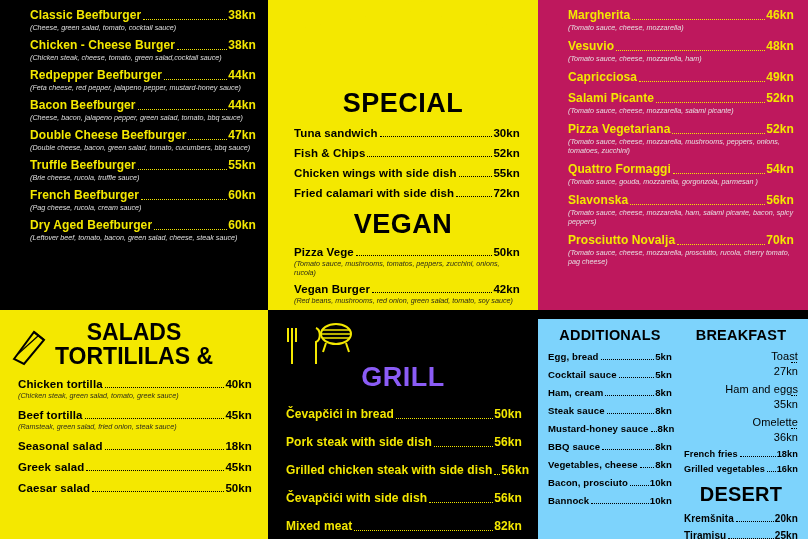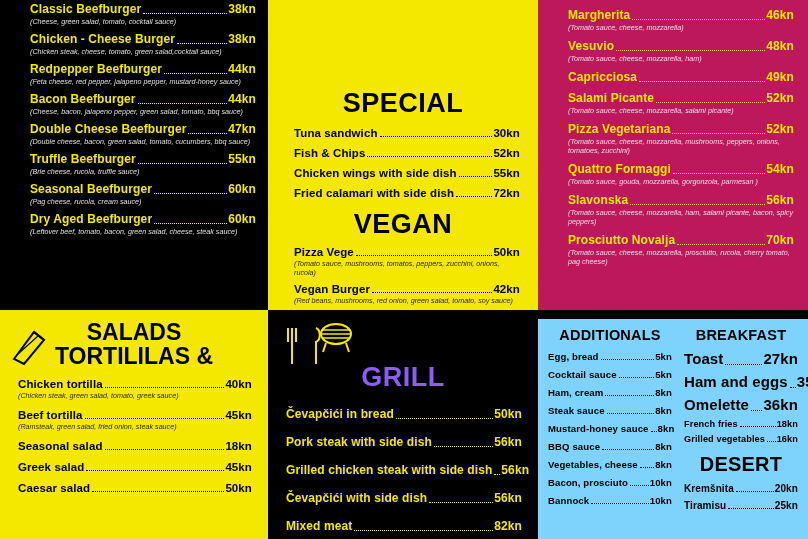--- a/index.html
+++ b/index.html
@@ -34,21 +34,21 @@
     flex:1 1 auto; margin:0 1px 2px 2px;
     border-bottom:1.4px dotted currentColor; min-width:6px;
   }
   .pr { white-space:nowrap; }
   .desc {
     font-size:7.2px; font-style:italic; line-height:1.25;
     margin-top:1px; opacity:.95; font-weight:normal;
   }
 
   
-  .col-left .inner { padding: 2px 12px 0 30px; }
+  .col-left .inner { padding: 8px 12px 0 30px; }
   .col-left .line { color:#f4e800; font-size:12px; }
   .col-left .desc { color:#e9e9e9; }
   .col-left .item { margin-bottom:6px; }
 
   
   .col-right .inner { padding: 8px 14px 0 30px; }
   .col-right .line { color:#f4e800; font-size:12px; }
   .col-right .desc { color:#e9e9e9; }
   .col-right .item { margin-bottom:7px; }
 
@@ -107,21 +107,21 @@
   .r2r-grid { display:flex; height:100%; }
   .r2r-col { padding-top:8px; }
   .r2r-left { width:140px; padding-left:10px; padding-right:6px; }
   .r2r-right { width:130px; padding-left:6px; padding-right:10px; }
   .mini-title { font-size:14.5px; font-weight:bold; color:#000; text-align:center; letter-spacing:.2px; }
   .mini-title.big { font-size:20px; }
   .addl-list { margin-top:8px; }
   .addl-list .line { color:#000; font-size:9.6px; font-weight:bold; }
   .addl-list .item { margin-bottom:7px; }
   .bf-list { margin-top:7px; }
-  .bf-list .line { color:#000; font-size:15px; font-weight:bold; }
+  .bf-list .line { color:#000; font-size:11px; font-weight:normal;flex-direction:column; }
   .bf-list .item { margin-bottom:6px; }
   .sd-list { margin-top:6px; }
   .sd-list .line { color:#000; font-size:9.2px; font-weight:bold; }
   .sd-list .item { margin-bottom:5px; }
   .desert-head { margin-top:9px; }
   .ds-list { margin-top:7px; }
   .ds-list .line { color:#000; font-size:10px; font-weight:bold; }
   .ds-list .item { margin-bottom:6px; }
 </style>
 </head>
@@ -174,21 +174,21 @@
       <div class="item">
         <div class="line">
             <span class="nm">Truffle Beefburger</span>
             <span class="dots"></span>
             <span class="pr">55kn</span>
           </div>
         <div class="desc">(Brie cheese, rucola, truffle sauce)</div>
       </div>
       <div class="item">
         <div class="line">
-            <span class="nm">Seasonal Beefburger</span>
+            <span class="nm">French Beefburger</span>
             <span class="dots"></span>
             <span class="pr">60kn</span>
           </div>
         <div class="desc">(Pag cheese, rucola, cream sauce)</div>
       </div>
       <div class="item">
         <div class="line">
             <span class="nm">Dry Aged Beefburger</span>
             <span class="dots"></span>
             <span class="pr">60kn</span>

